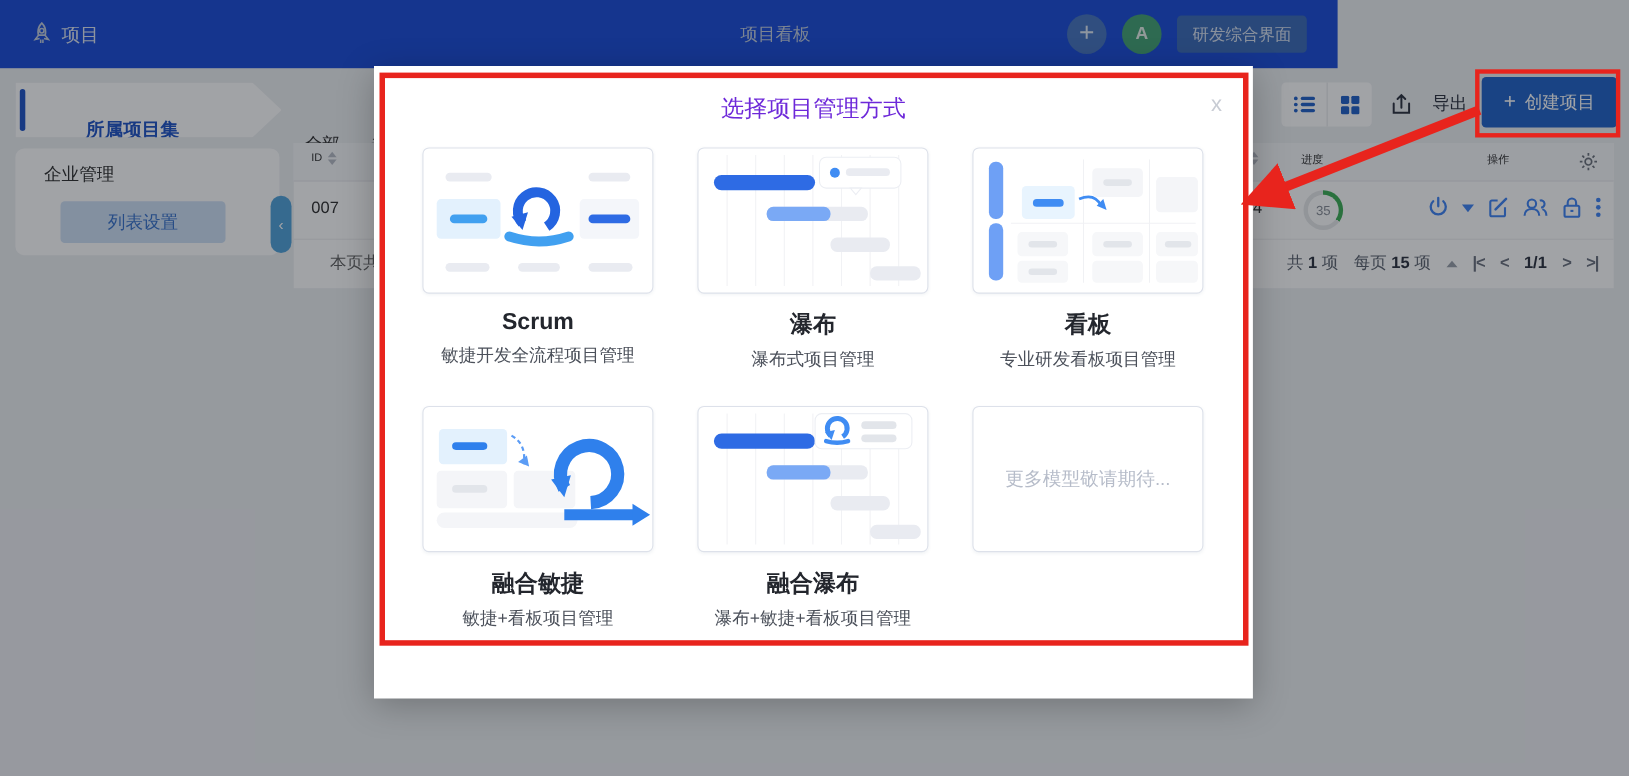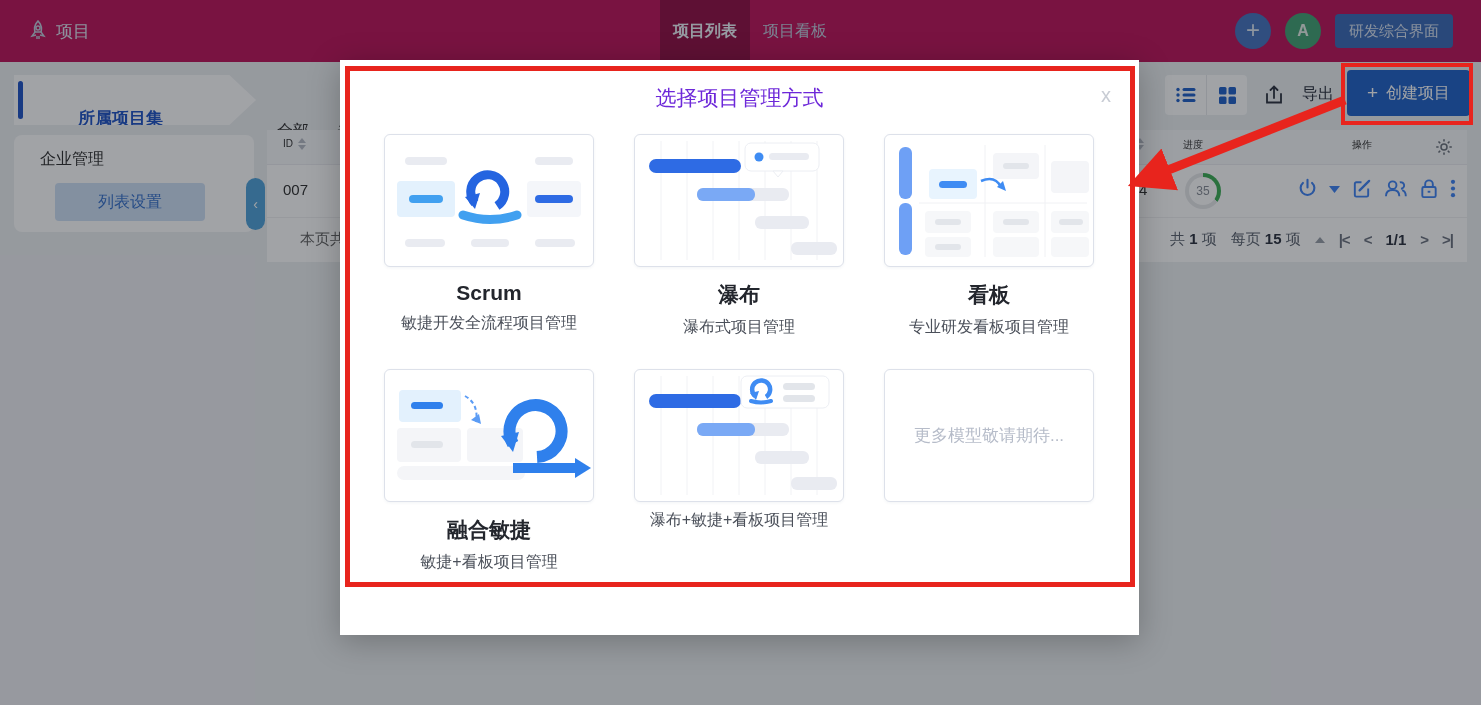--- a/index.html
+++ b/index.html
@@ -1,20 +1,20 @@
 <!DOCTYPE html>
 <html><head>
 <meta charset="utf-8">
 <style>
   * { margin:0; padding:0; box-sizing:border-box; }
   body { font-family:"Liberation Sans","DejaVu Sans",sans-serif; }
   .app { position:relative; width:1481px; height:705px; overflow:hidden; background:#eef0f3; }
 
   
-  .header { position:absolute; left:0; top:0; width:1481px; height:62px; background:#be185d;text-decoration:underline; }
+  .header { position:absolute; left:0; top:0; width:1216px; height:62px; background:#1d4ed8;text-decoration:underline; }
   .logo-wrap { position:absolute; left:28px; top:0; height:62px; display:flex; align-items:center; gap:8px; }
   .logo-title { color:#dfe6f2; font-size:17px; }
   .htabs { position:absolute; left:660px; top:0; height:62px; display:flex; }
   .htab { width:90px; height:62px; display:flex; align-items:center; justify-content:center; font-size:16px; color:#c2cddf; cursor:pointer; }
   .htab.active { background:rgba(0,0,0,0.22); color:#eef2f8; font-weight:bold; }
   .hdr-right { position:absolute; right:28px; top:13px; display:flex; align-items:center; gap:14px; }
   .circle-btn { width:36px; height:36px; border-radius:50%; background:#4976c0; color:#dfe8f4; font-size:24px; line-height:34px; text-align:center; }
   .avatar { width:36px; height:36px; border-radius:50%; background:#46a377; color:#e6efe9; font-size:16px; font-weight:bold; display:flex; align-items:center; justify-content:center; }
   .ws-btn { height:34px; padding:0 14px; background:#3e6cb8; border-radius:4px; color:#d9e2f0; font-size:15px; display:flex; align-items:center; }
 
@@ -97,21 +97,20 @@
     <div class="logo-wrap">
       <svg width="20" height="22" viewBox="0 0 20 22">
         <path d="M10 1 C13 4 14 8 13 12 L7 12 C6 8 7 4 10 1 Z" fill="none" stroke="#c3cede" stroke-width="1.6"></path>
         <circle cx="10" cy="8" r="2" fill="none" stroke="#c3cede" stroke-width="1.4"></circle>
         <path d="M7 12 L4 16 L8 15 M13 12 L16 16 L12 15" fill="none" stroke="#c3cede" stroke-width="1.4"></path>
         <path d="M9 16 L9 19 M11 16 L11 19" stroke="#c3cede" stroke-width="1.4"></path>
       </svg>
       <span class="logo-title">项目</span>
     </div>
     <div class="htabs">
-      <div class="htab active">项目列表</div>
       <div class="htab">项目看板</div>
     </div>
     <div class="hdr-right">
       <div class="circle-btn">+</div>
       <div class="avatar">A</div>
       <div class="ws-btn">研发综合界面</div>
     </div>
   </div>
 
   <div class="side-tab">
@@ -360,20 +359,21 @@
           <rect x="120" y="81" width="54" height="13" rx="6" fill="#e9ebf1"></rect>
           <rect x="156" y="107" width="46" height="13" rx="6" fill="#e9ebf1"></rect>
           <rect x="106" y="6" width="88" height="32" rx="6" fill="#fff" stroke="#eceef3"></rect>
           <path d="M 120 26 A 9 9 0 1 1 131 27" fill="none" stroke="#3f8cf3" stroke-width="4.5"></path>
           <polygon points="115,23 124,21 121,30" fill="#3f8cf3"></polygon>
           <path d="M 116 31 q 10 3 20 0" fill="none" stroke="#3f8cf3" stroke-width="4" stroke-linecap="round"></path>
           <rect x="148" y="13" width="32" height="7" rx="3.5" fill="#e2e5ea"></rect>
           <rect x="148" y="25" width="32" height="7" rx="3.5" fill="#e2e5ea"></rect>
         </svg>
       </div>
+      <div class="mcard-title">融合瀑布</div>
       <div class="mcard-sub">瀑布+敏捷+看板项目管理</div>
     </div>
 
     <div class="cardwrap cw5">
       <div class="mcard placeholder">
         <span class="mcard-ph-text">更多模型敬请期待...</span>
       </div>
     </div>
   </div>
 

